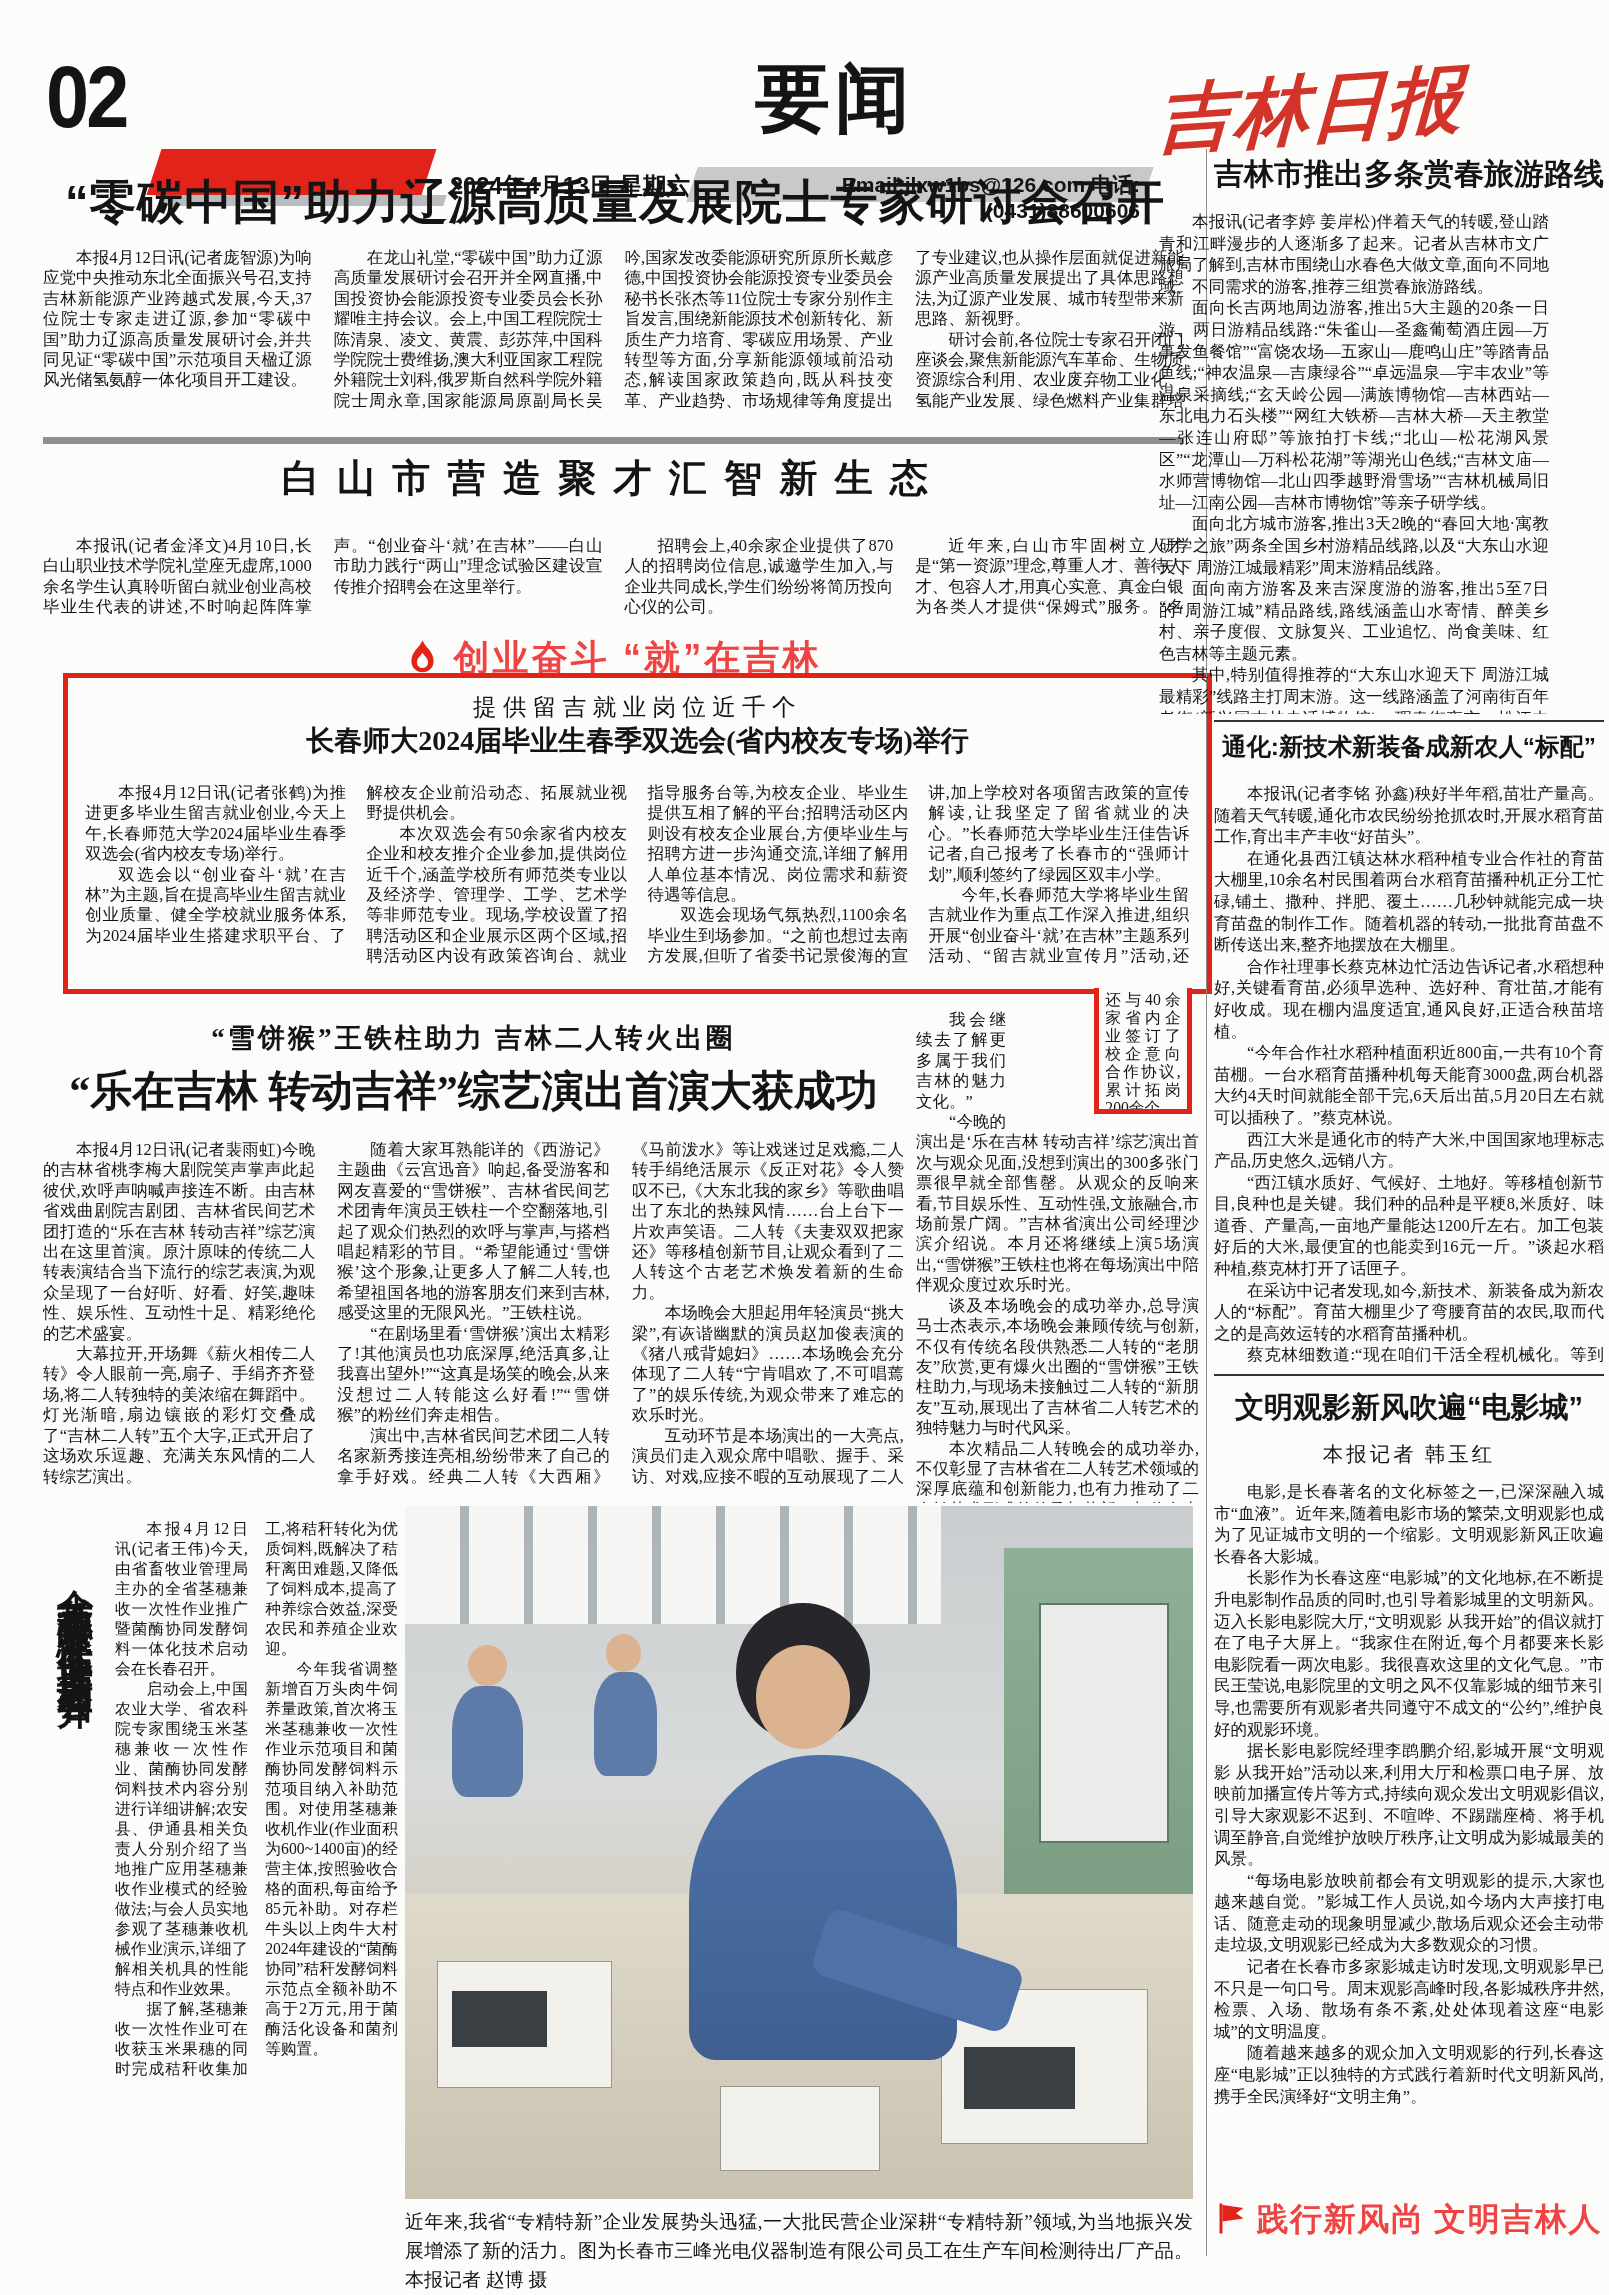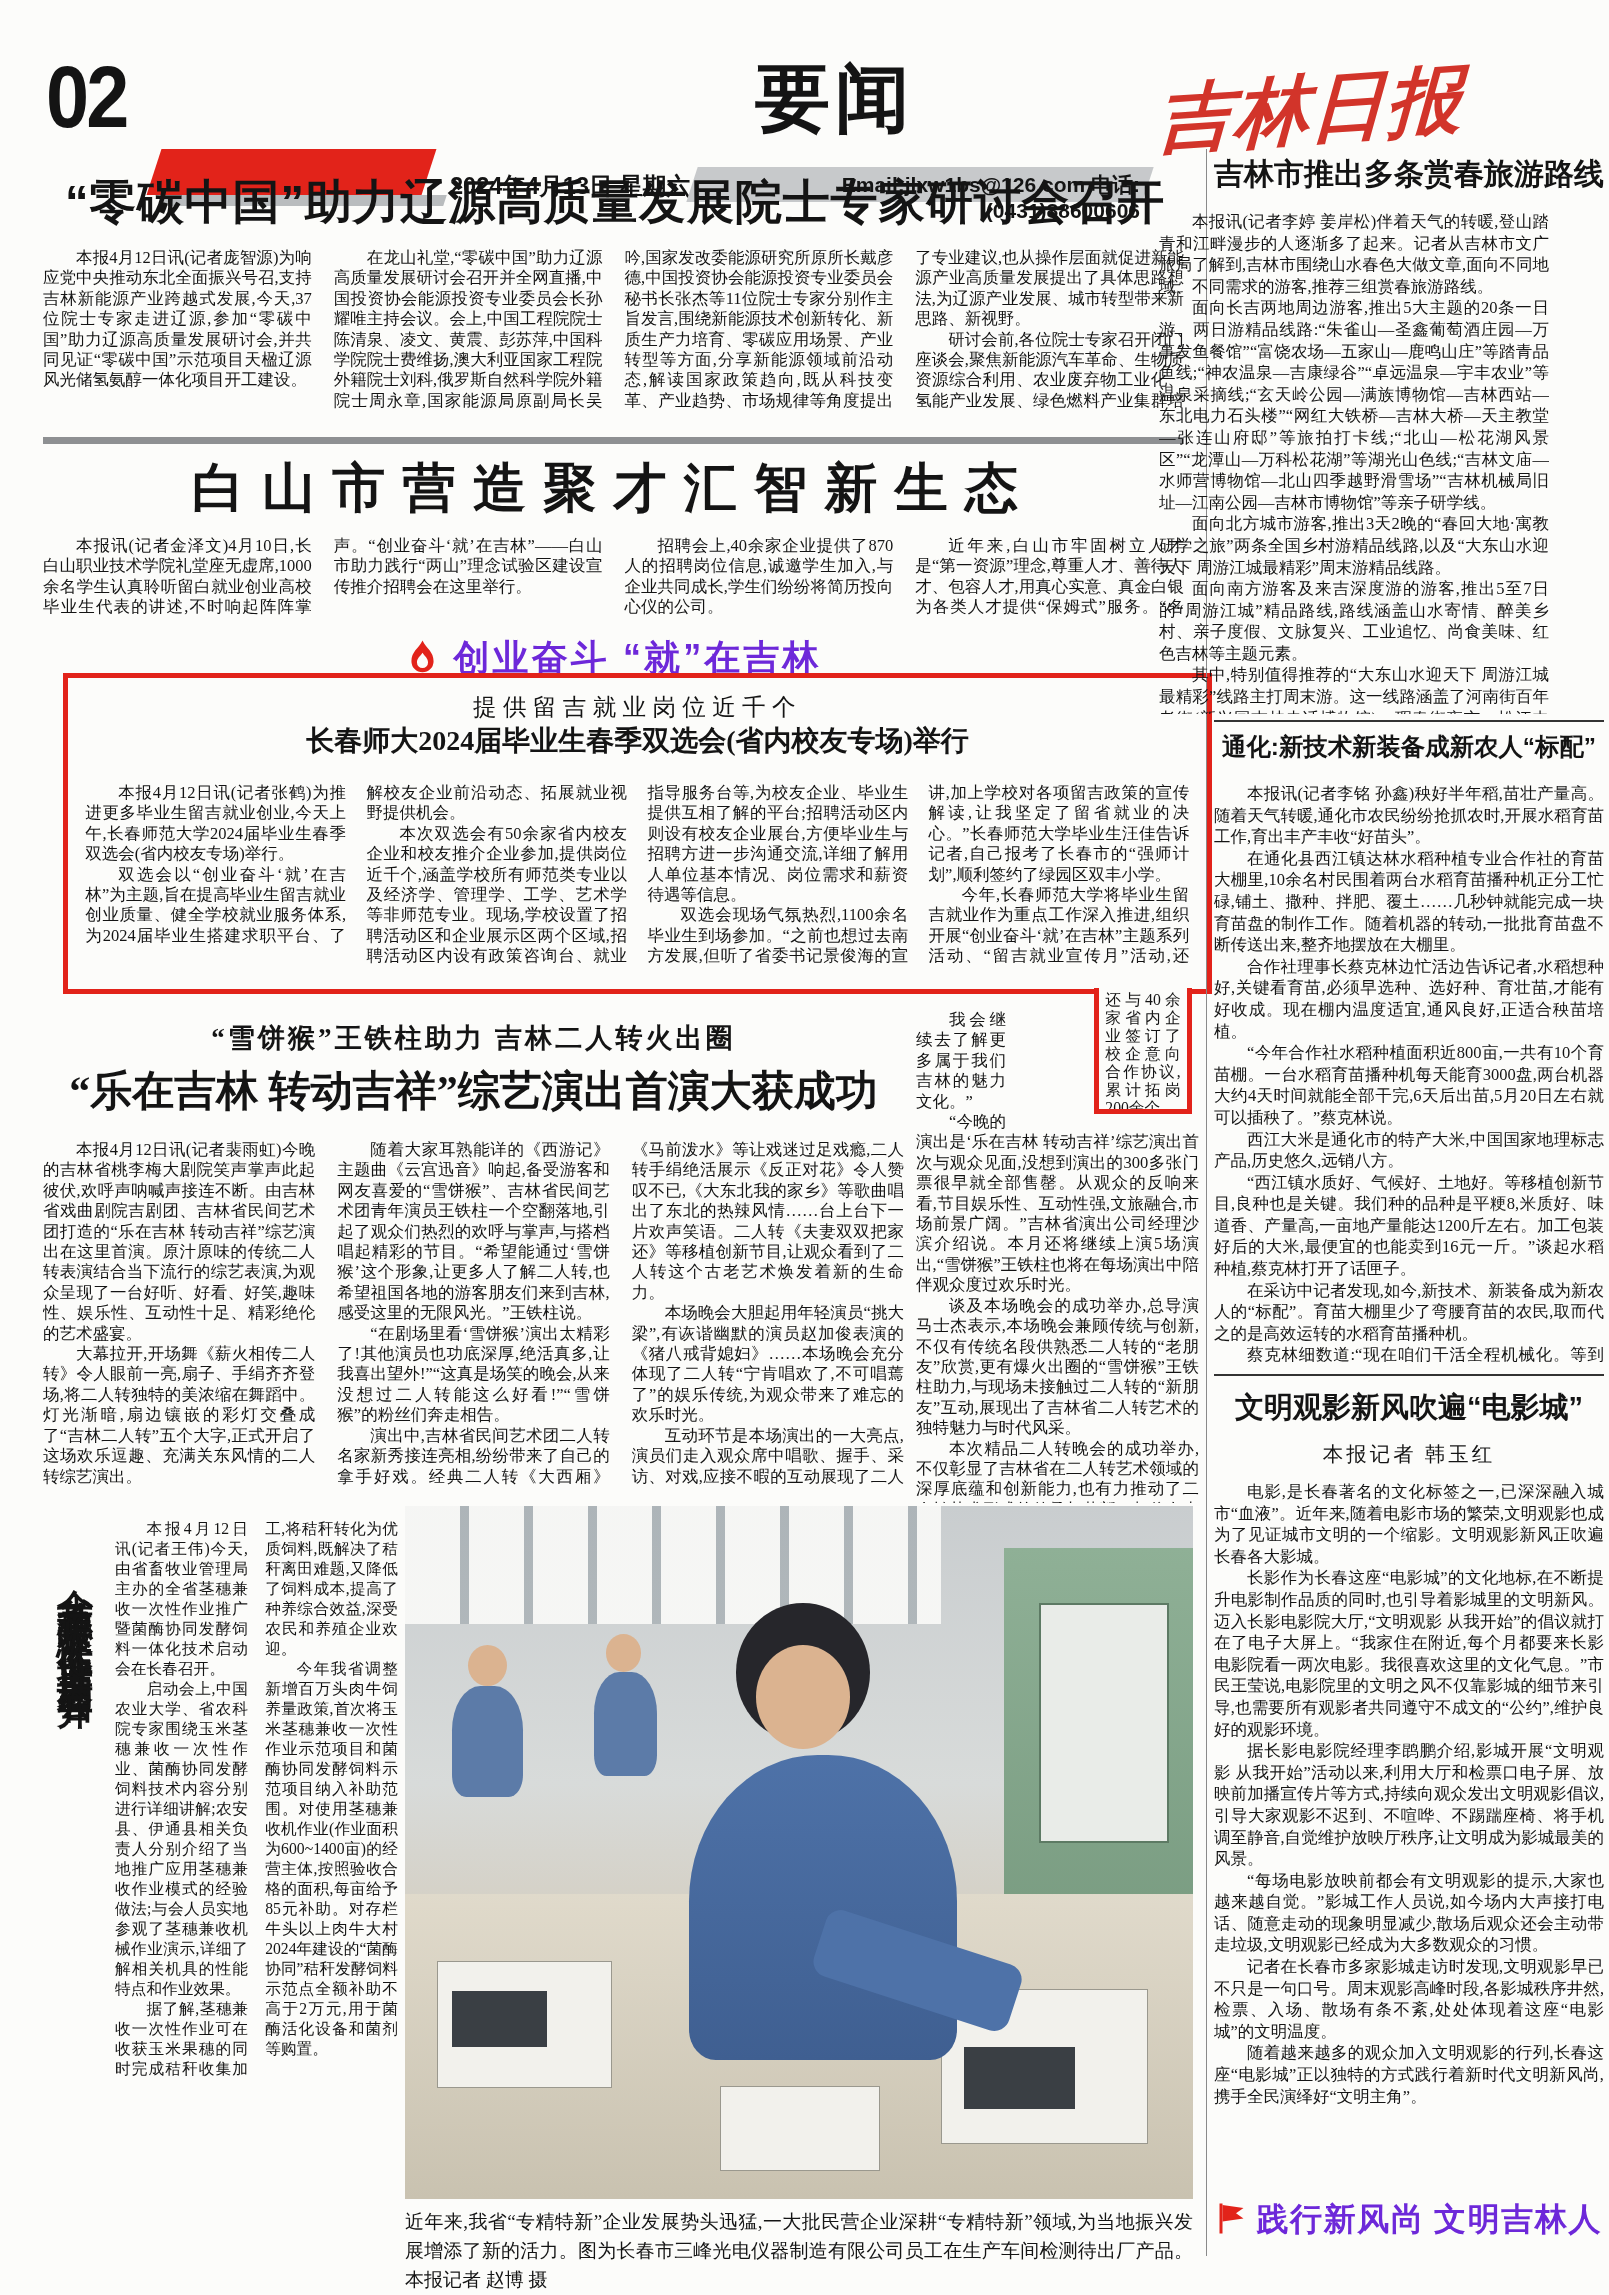--- a/index.html
+++ b/index.html
@@ -1,40 +1,40 @@
 <!DOCTYPE html>
 <html style="font-size:12.6px"><head>
 <meta charset="utf-8">
 <style>
   html,body{margin:0;padding:0;background:#777;}
   .page{position:relative;width:1610px;height:2295px;margin:0 auto;background:#fcfcfa;
         font-family:"Liberation Serif","DejaVu Serif",serif;color:#141414;overflow:hidden;padding-left:7px;}
   .abs{position:absolute;}
   .sans{font-family:"Liberation Sans","DejaVu Sans",sans-serif;}
   .center{text-align:center;}
-  .red{color:#6d28d9;}
+  .red{color:#ef4444;}
   
   .pageno{left:46px;top:46px;font-size:88px;font-weight:900;letter-spacing:-3.1px;transform:scaleX(.88);transform-origin:left top;}
   .redbar{left:154px;top:149px;width:275px;height:46px;background:#e2231a;transform:skewX(-18deg);}
   .graybar-l{left:162px;top:195px;width:283px;height:11px;background:#b9bcbe;transform:skewX(-18deg);}
   .dateline{left:450px;top:170px;font-size:23.6px;font-weight:700;}
   .section-title{left:755px;top:49px;font-size:75px;font-weight:900;letter-spacing:4.7px;}
   .graybar-r{left:692px;top:167px;width:456px;height:35px;background:#c7c9cb;transform:skewX(-18deg);}
   .contact{left:731px;top:171px;width:409px;font-size:21px;font-weight:700;text-align:right;}
   .masthead{left:1157px;top:60px;font-size:75px;font-weight:900;color:#d2342a;font-style:italic;
             transform:rotate(-4deg) skewX(-6deg);letter-spacing:1.6px;}
   
   .bodytxt{font-size:16.5px;line-height:20.4px;text-align:justify;overflow:hidden;}
   .bodytxt p{margin:0;text-indent:2em;}
   .side-body{font-size:16.5px;line-height:21.6px;text-align:justify;overflow:hidden;}
   .side-body p{margin:0;text-indent:2em;}
   .h-a1{left:43px;top:171px;width:1144px;font-size:47px;font-weight:900;letter-spacing:0.8px;}
   .b-a1{left:43px;top:248px;width:1141px;height:182px;column-count:4;column-gap:22px;}
   .rule-gray{left:43px;top:437px;width:1141px;height:7px;background:#8e9092;}
-  .h-baishan{left:43px;top:453px;width:1141px;font-size:53px;font-weight:900;letter-spacing:17.3px;}
+  .h-baishan{left:43px;top:453px;width:1141px;font-size:38px;font-weight:900;letter-spacing:17.3px;}
   .b-baishan{left:43px;top:536px;width:1141px;height:97px;column-count:4;column-gap:22px;}
   .promo{left:43px;top:634px;width:1141px;font-size:36px;font-weight:900;letter-spacing:3.1px;}
   .redbox{left:43px;top:673px;width:1149px;height:321px;border:5.5px solid #e2231a;background:#fcfcfa;box-sizing:border-box;margin-left:20px;}
   .redbox-kicker{left:0;top:12.6px;width:100%;font-size:23.6px;letter-spacing:6.3px;}
   .redbox-headline{left:0;top:44px;width:100%;font-size:28px;font-weight:900;}
   .redbox-body{left:17.3px;top:105px;width:1104px;height:197px;column-count:4;column-gap:20.4px;}
   .redbox-ext{left:1094px;top:988px;width:98px;height:126px;border:5.5px solid #e2231a;border-top:none;
               background:#fcfcfa;box-sizing:border-box;font-size:15.7px;line-height:18px;overflow:hidden;padding:3.1px 6.3px;text-align:justify;}
   .k-lezai{left:43px;top:1020px;width:861px;font-size:27px;font-weight:600;letter-spacing:3.1px;}
   .h-lezai{left:43px;top:1063px;width:861px;font-size:42px;font-weight:900;}

